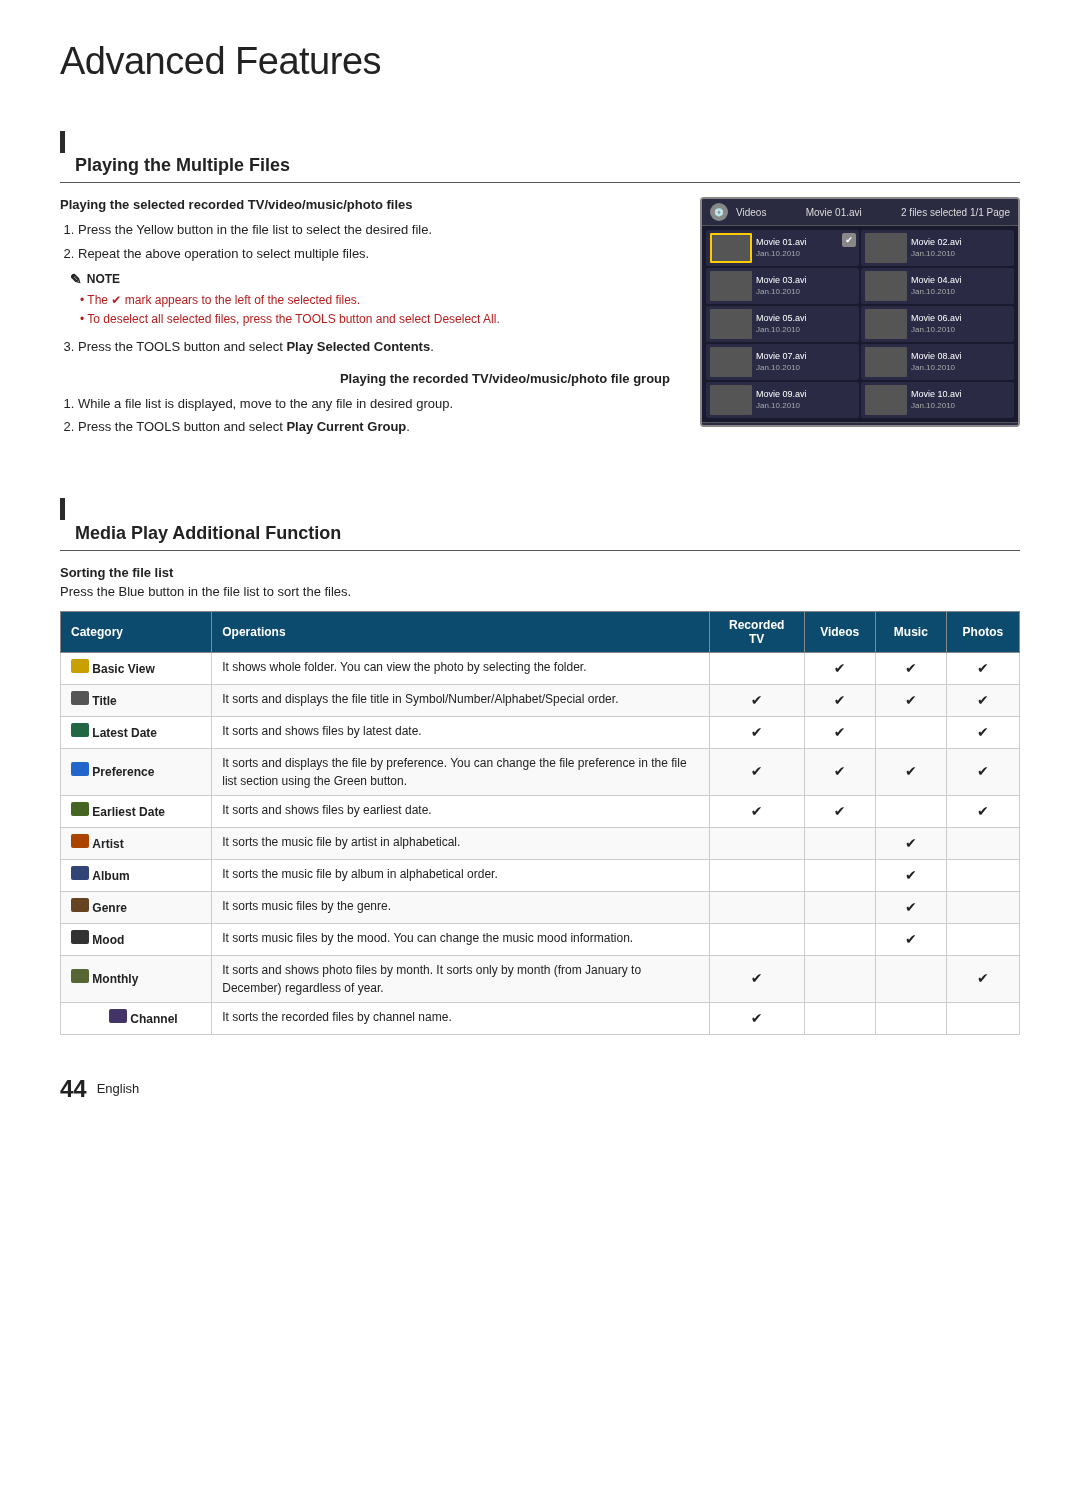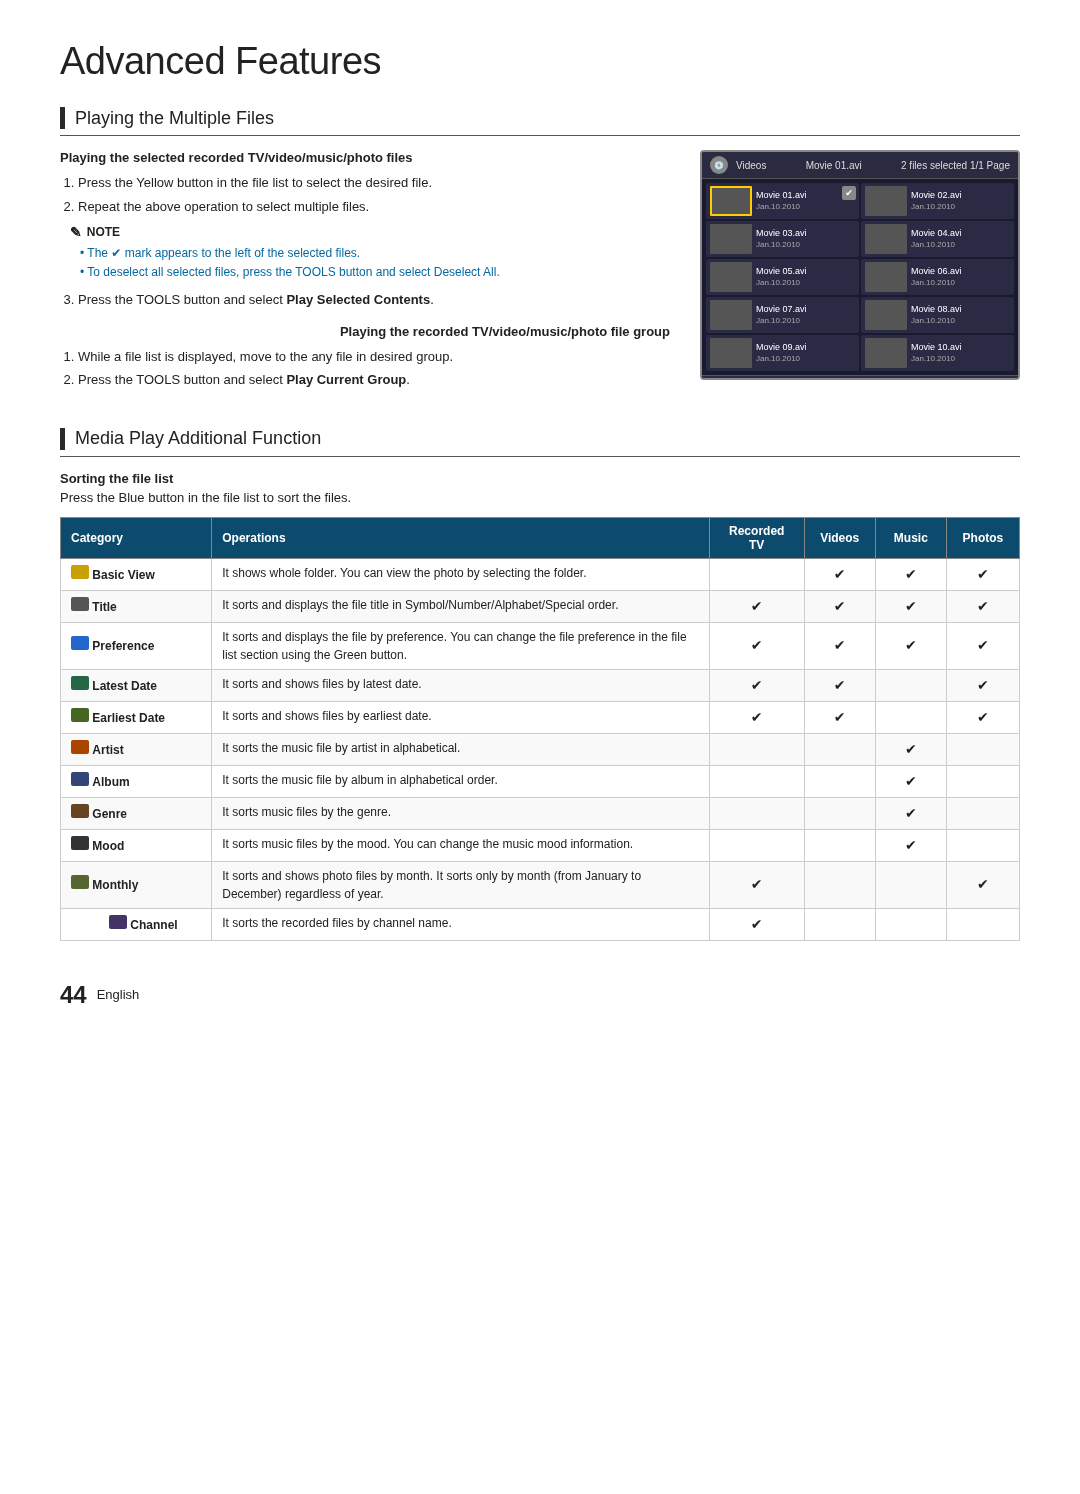--- a/index.html
+++ b/index.html
@@ -33,22 +33,23 @@
     .section-bar {
       width: 5px;
       height: 22px;
       background: #2a2a2a;
       margin-right: 10px;
       display: inline-block;
     }
 
     h2.section-title {
       font-size: 18px;
-      font-weight: normal;
+      font-weight: bold;
       color: #222;
+      margin-top: 48px;
     }
 
     .content-area {
       display: flex;
       gap: 30px;
       margin-bottom: 30px;
     }
 
     .text-content {
       flex: 1;
@@ -91,21 +92,21 @@
     }
 
     .note-list {
       list-style: none;
       padding-left: 10px;
     }
 
     .note-list li {
       font-size: 12px;
       line-height: 1.6;
-      color: #0369a1;
+      color: #b91c1c;
     }
 
     .note-list li::before {
       content: "• ";
     }
 
     strong { font-weight: bold; }
 
     .tv-screenshot {
       width: 320px;
@@ -473,33 +474,33 @@
       </tr>
       <tr>
         <td style="white-space: nowrap; vertical-align: middle;"><span class="cat-icon title"></span> <span style="font-size: 12px; font-weight: bold;">Title</span></td>
         <td>It sorts and displays the file title in Symbol/Number/Alphabet/Special order.</td>
         <td style="text-align: center; vertical-align: middle;"><span class="checkmark">✔</span></td>
         <td style="text-align: center; vertical-align: middle;"><span class="checkmark">✔</span></td>
         <td style="text-align: center; vertical-align: middle;"><span class="checkmark">✔</span></td>
         <td style="text-align: center; vertical-align: middle;"><span class="checkmark">✔</span></td>
       </tr>
       <tr>
+        <td style="white-space: nowrap; vertical-align: middle;"><span class="cat-icon date-l"></span> <span style="font-size: 12px; font-weight: bold;">Latest Date</span></td>
+        <td>It sorts and shows files by latest date.</td>
+        <td style="text-align: center; vertical-align: middle;"><span class="checkmark">✔</span></td>
+        <td style="text-align: center; vertical-align: middle;"><span class="checkmark">✔</span></td>
+        <td style="text-align: center; vertical-align: middle;"></td>
+        <td style="text-align: center; vertical-align: middle;"><span class="checkmark">✔</span></td>
+      </tr>
+      <tr>
         <td style="white-space: nowrap; vertical-align: middle;"><span class="cat-icon pref"></span> <span style="font-size: 12px; font-weight: bold;">Preference</span></td>
         <td>It sorts and displays the file by preference. You can change the file preference in the file list section using the Green button.</td>
         <td style="text-align: center; vertical-align: middle;"><span class="checkmark">✔</span></td>
         <td style="text-align: center; vertical-align: middle;"><span class="checkmark">✔</span></td>
         <td style="text-align: center; vertical-align: middle;"><span class="checkmark">✔</span></td>
-        <td style="text-align: center; vertical-align: middle;"><span class="checkmark">✔</span></td>
-      </tr>
-      <tr>
-        <td style="white-space: nowrap; vertical-align: middle;"><span class="cat-icon date-l"></span> <span style="font-size: 12px; font-weight: bold;">Latest Date</span></td>
-        <td>It sorts and shows files by latest date.</td>
-        <td style="text-align: center; vertical-align: middle;"><span class="checkmark">✔</span></td>
-        <td style="text-align: center; vertical-align: middle;"><span class="checkmark">✔</span></td>
-        <td style="text-align: center; vertical-align: middle;"></td>
         <td style="text-align: center; vertical-align: middle;"><span class="checkmark">✔</span></td>
       </tr>
       <tr>
         <td style="white-space: nowrap; vertical-align: middle;"><span class="cat-icon date-e"></span> <span style="font-size: 12px; font-weight: bold;">Earliest Date</span></td>
         <td>It sorts and shows files by earliest date.</td>
         <td style="text-align: center; vertical-align: middle;"><span class="checkmark">✔</span></td>
         <td style="text-align: center; vertical-align: middle;"><span class="checkmark">✔</span></td>
         <td style="text-align: center; vertical-align: middle;"></td>
         <td style="text-align: center; vertical-align: middle;"><span class="checkmark">✔</span></td>
       </tr>

